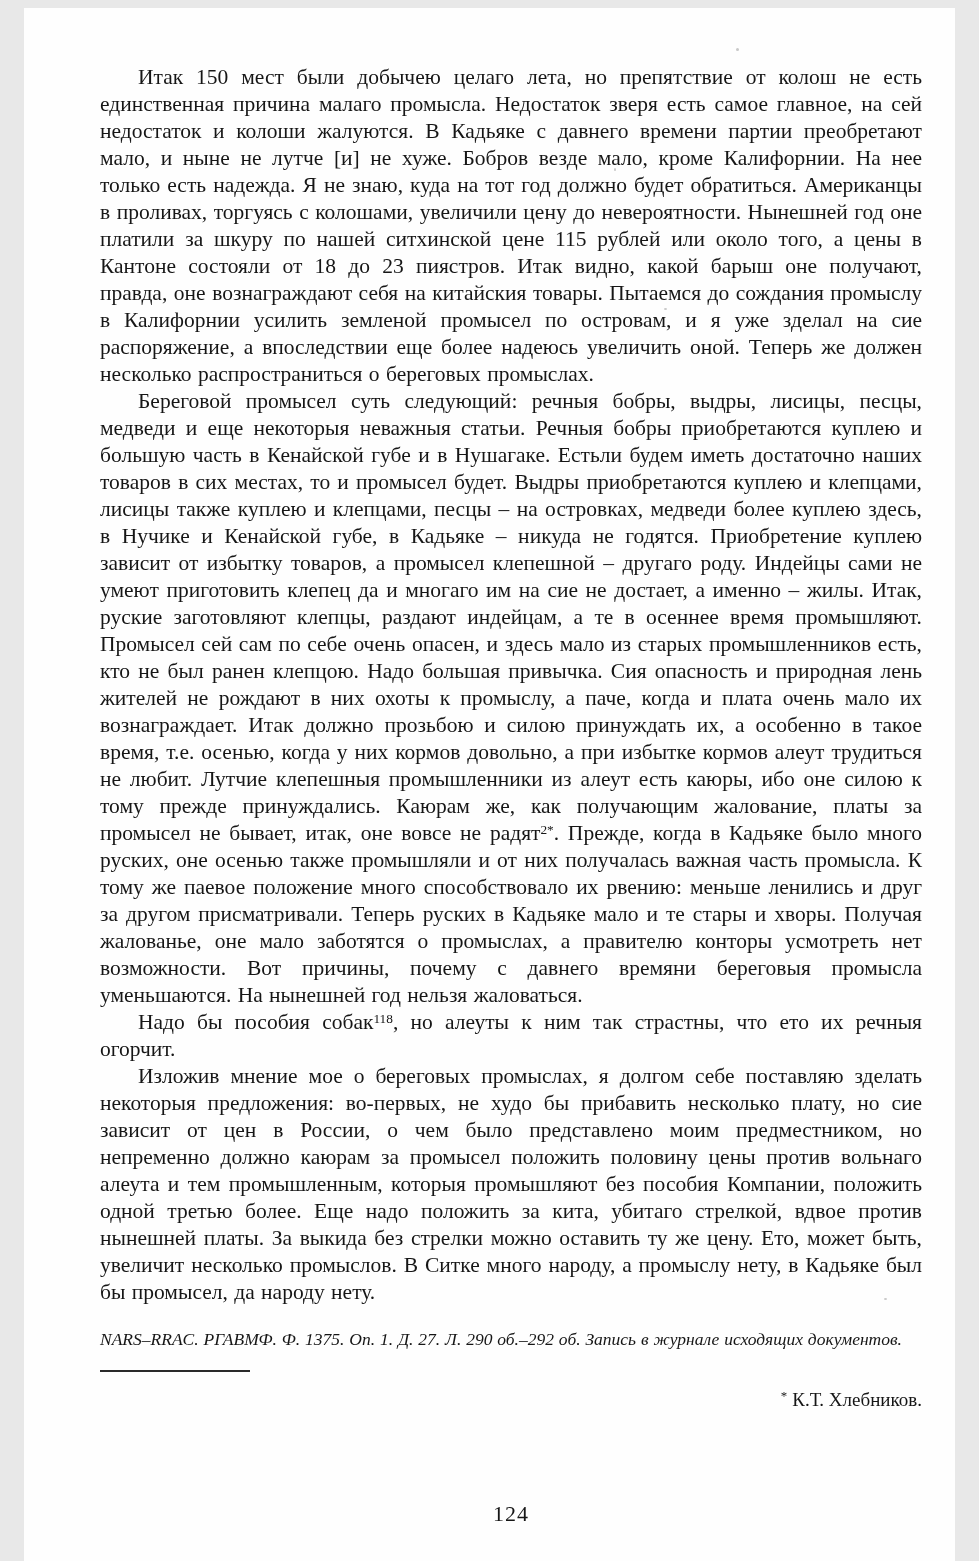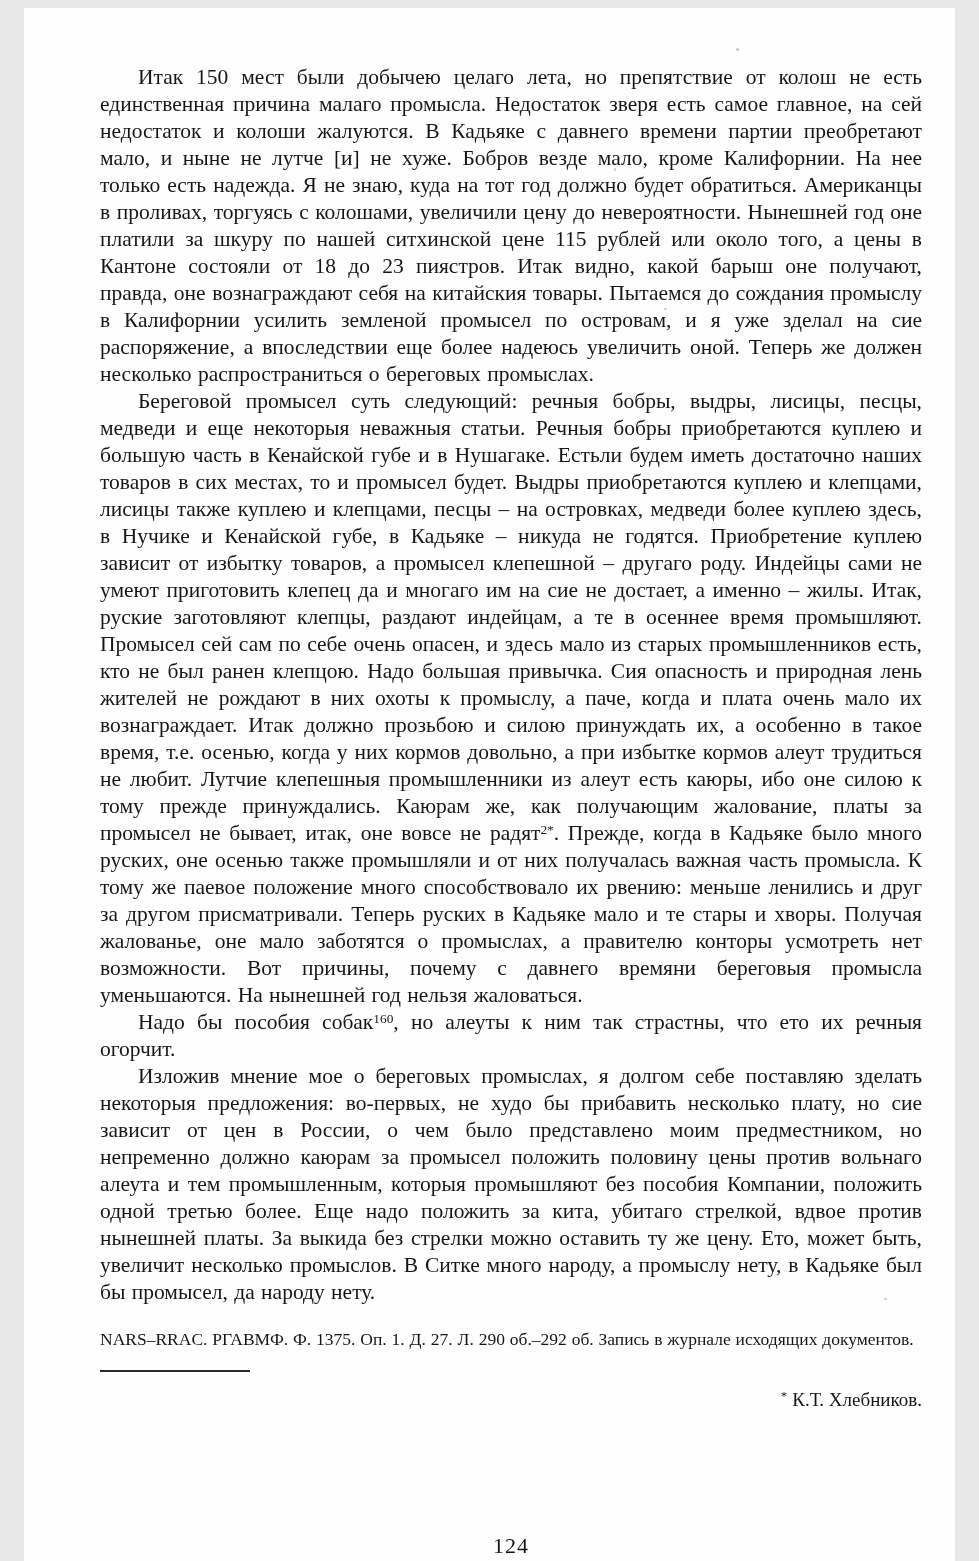--- a/index.html
+++ b/index.html
@@ -32,20 +32,21 @@
     font-size: 0.62em;
     vertical-align: baseline;
     position: relative;
     top: -0.45em;
     line-height: 0;
   }
   .citation {
     margin: 22px 0 0 0;
     font-size: 17.5px;
     line-height: 22px;
+    font-style: italic;
     text-align: justify;
     word-spacing: 0.5px;
   }
   .fn-rule {
     width: 150px;
     border: none;
     border-top: 2px solid #2a2a2a;
     margin: 20px 0 14px 0;
   }
   .fn {
@@ -67,21 +68,21 @@
   .fn .star-gap {
     margin-right: 5px;
   }
   .fn-num {
     font-size: 19px;
   }
   .page-number {
     position: absolute;
     left: 76px;
     right: 33px;
-    bottom: 10px;
+    bottom: 42px;
     text-align: center;
     font-size: 22px;
     letter-spacing: 1px;
   }
   .speck {
     position: absolute;
     background: #9a9a9a;
     border-radius: 50%;
     opacity: 0.55;
   }
@@ -99,21 +100,21 @@
   <span class="speck s2"></span>
   <span class="speck s3"></span>
   <span class="speck s4"></span>
 
   <div class="content">
 
     <p class="para">Итак 150 мест были добычею целаго лета, но препятствие от колош не есть единственная причина малаго промысла. Недостаток зверя есть самое главное, на сей недостаток и колоши жалуются. В Кадьяке с давнего времени партии преобретают мало, и ныне не лутче [и] не хуже. Бобров везде мало, кроме Калифорнии. На нее только есть надежда. Я не знаю, куда на тот год должно будет обратиться. Американцы в проливах, торгуясь с колошами, увеличили цену до невероятности. Нынешней год оне платили за шкуру по нашей ситхинской цене 115 рублей или около того, а цены в Кантоне состояли от 18 до 23 пиястров. Итак видно, какой барыш оне получают, правда, оне вознаграждают себя на китайския товары. Пытаемся до сождания промыслу в Калифорнии усилить земленой промысел по островам, и я уже зделал на сие распоряжение, а впоследствии еще более надеюсь увеличить оной. Теперь же должен несколько распространиться о береговых промыслах.</p>
 
     <p class="para"><span>Береговой промысел суть следующий: речныя бобры, выдры, лисицы, песцы, медведи и еще некоторыя неважныя статьи. Речныя бобры приобретаются куплею и большую часть в Кенайской губе и в Нушагаке. Естьли будем иметь достаточно наших товаров в сих местах, то и промысел будет. Выдры приобретаются куплею и клепцами, лисицы также куплею и клепцами, песцы – на островках, медведи более куплею здесь, в Нучике и Кенайской губе, в Кадьяке – никуда не годятся. Приобретение куплею зависит от избытку товаров, а промысел клепешной – другаго роду. Индейцы сами не умеют приготовить клепец да и многаго им на сие не достает, а именно – жилы. Итак, руские заготовляют клепцы, раздают индейцам, а те в осеннее время промышляют. Промысел сей сам по себе очень опасен, и здесь мало из старых промышленников есть, кто не был ранен клепцою. Надо большая привычка. Сия опасность и природная лень жителей не рождают в них охоты к промыслу, а паче, когда и плата очень мало их вознаграждает. Итак должно прозьбою и силою принуждать их, а особенно в такое время, т.е. осенью, когда у них кормов довольно, а при избытке кормов алеут трудиться не любит. Лутчие клепешныя промышленники из алеут есть каюры, ибо оне силою к тому прежде принуждались. Каюрам же, как получающим жалование, платы за промысел не бывает, итак, оне вовсе не радят</span><sup class="supref">2*</sup><span>. Прежде, когда в Кадьяке было много руских, оне осенью также промышляли и от них получалась важная часть промысла. К тому же паевое положение много способствовало их рвению: меньше ленились и друг за другом присматривали. Теперь руских в Кадьяке мало и те стары и хворы. Получая жалованье, оне мало заботятся о промыслах, а правителю конторы усмотреть нет возможности. Вот причины, почему с давнего времяни береговыя промысла уменьшаются. На нынешней год нельзя жаловаться.</span></p>
 
-    <p class="para"><span>Надо бы пособия собак</span><sup class="supref">160</sup><span>, но алеуты к ним так страстны, что ето их речныя огорчит.</span></p>
+    <p class="para"><span>Надо бы пособия собак</span><sup class="supref">118</sup><span>, но алеуты к ним так страстны, что ето их речныя огорчит.</span></p>
 
     <p class="para">Изложив мнение мое о береговых промыслах, я долгом себе поставляю зделать некоторыя предложения: во-первых, не худо бы прибавить несколько плату, но сие зависит от цен в России, о чем было представлено моим предместником, но непременно должно каюрам за промысел положить половину цены против вольнаго алеута и тем промышленным, которыя промышляют без пособия Компании, положить одной третью более. Еще надо положить за кита, убитаго стрелкой, вдвое против нынешней платы. За выкида без стрелки можно оставить ту же цену. Ето, может быть, увеличит несколько промыслов. В Ситке много народу, а промыслу нету, в Кадьяке был бы промысел, да народу нету.</p>
 
     <p class="citation">NARS–RRAC. РГАВМФ. Ф. 1375. Оп. 1. Д. 27. Л. 290 об.–292 об. Запись в журнале исходящих документов.</p>
 
     <hr class="fn-rule">
 
     <div class="footnotes">
       <p class="fn fn-indent"><sup class="star-gap">*</sup><span>К.Т. Хлебников.</span></p>
 

